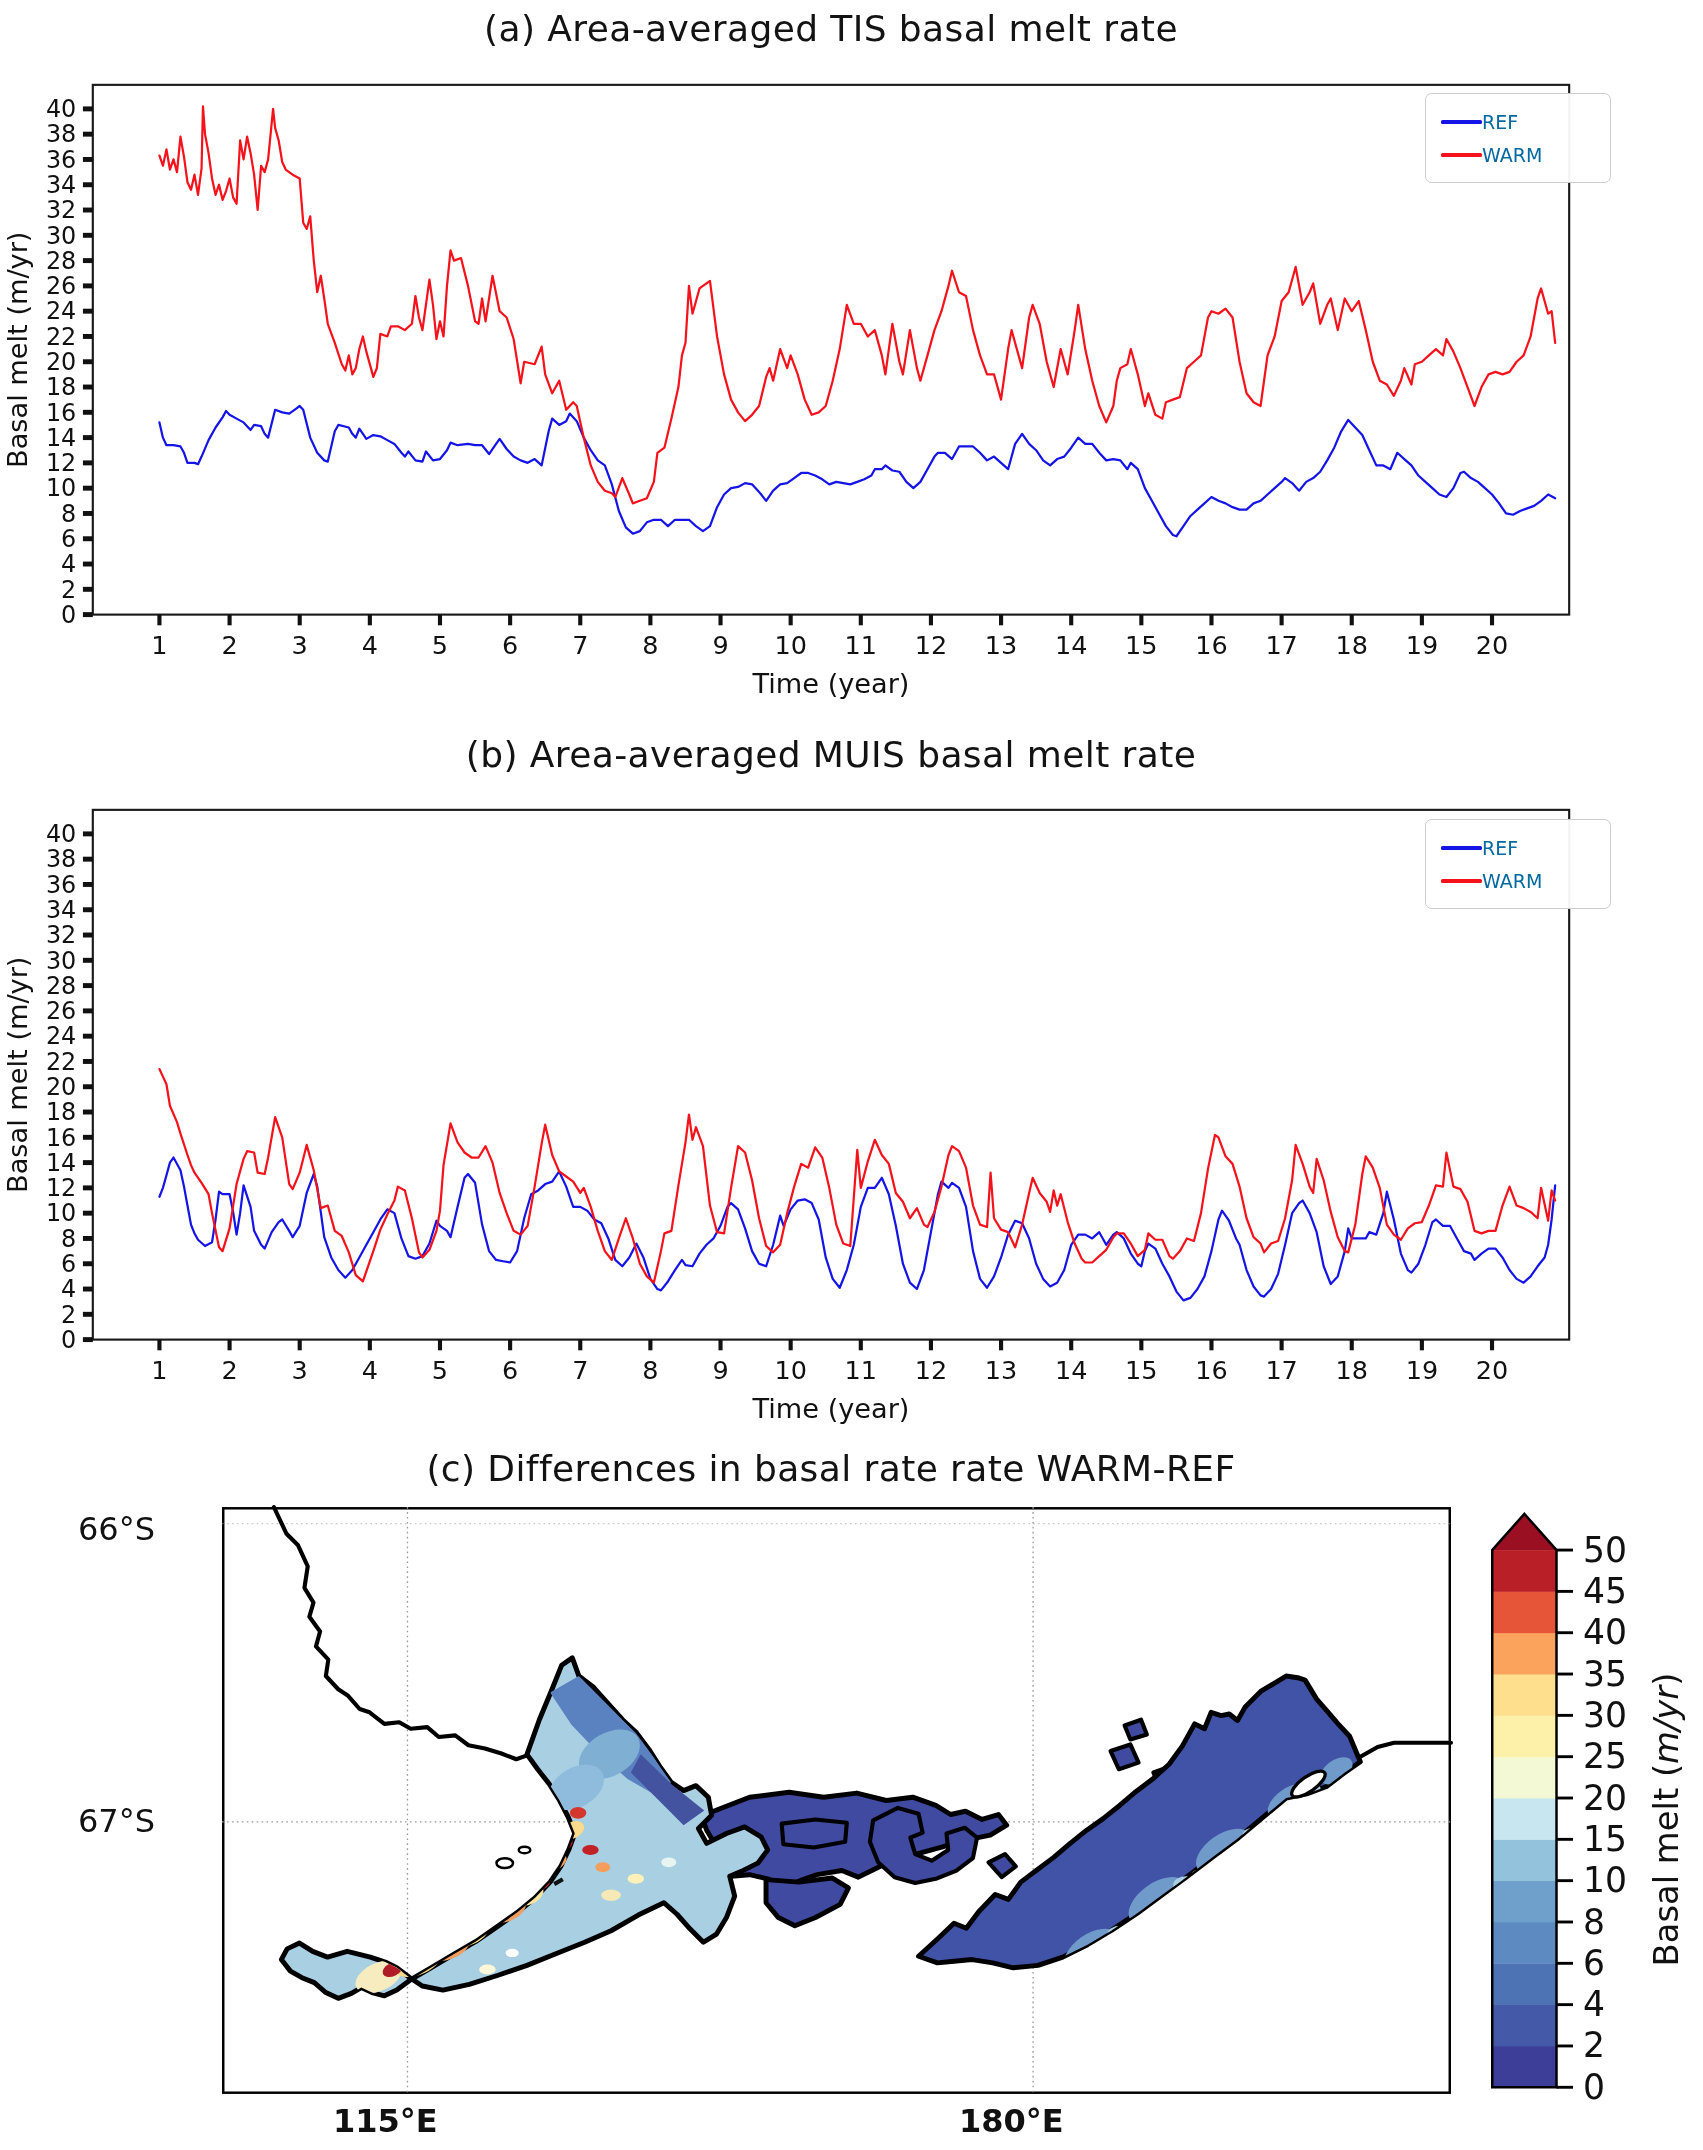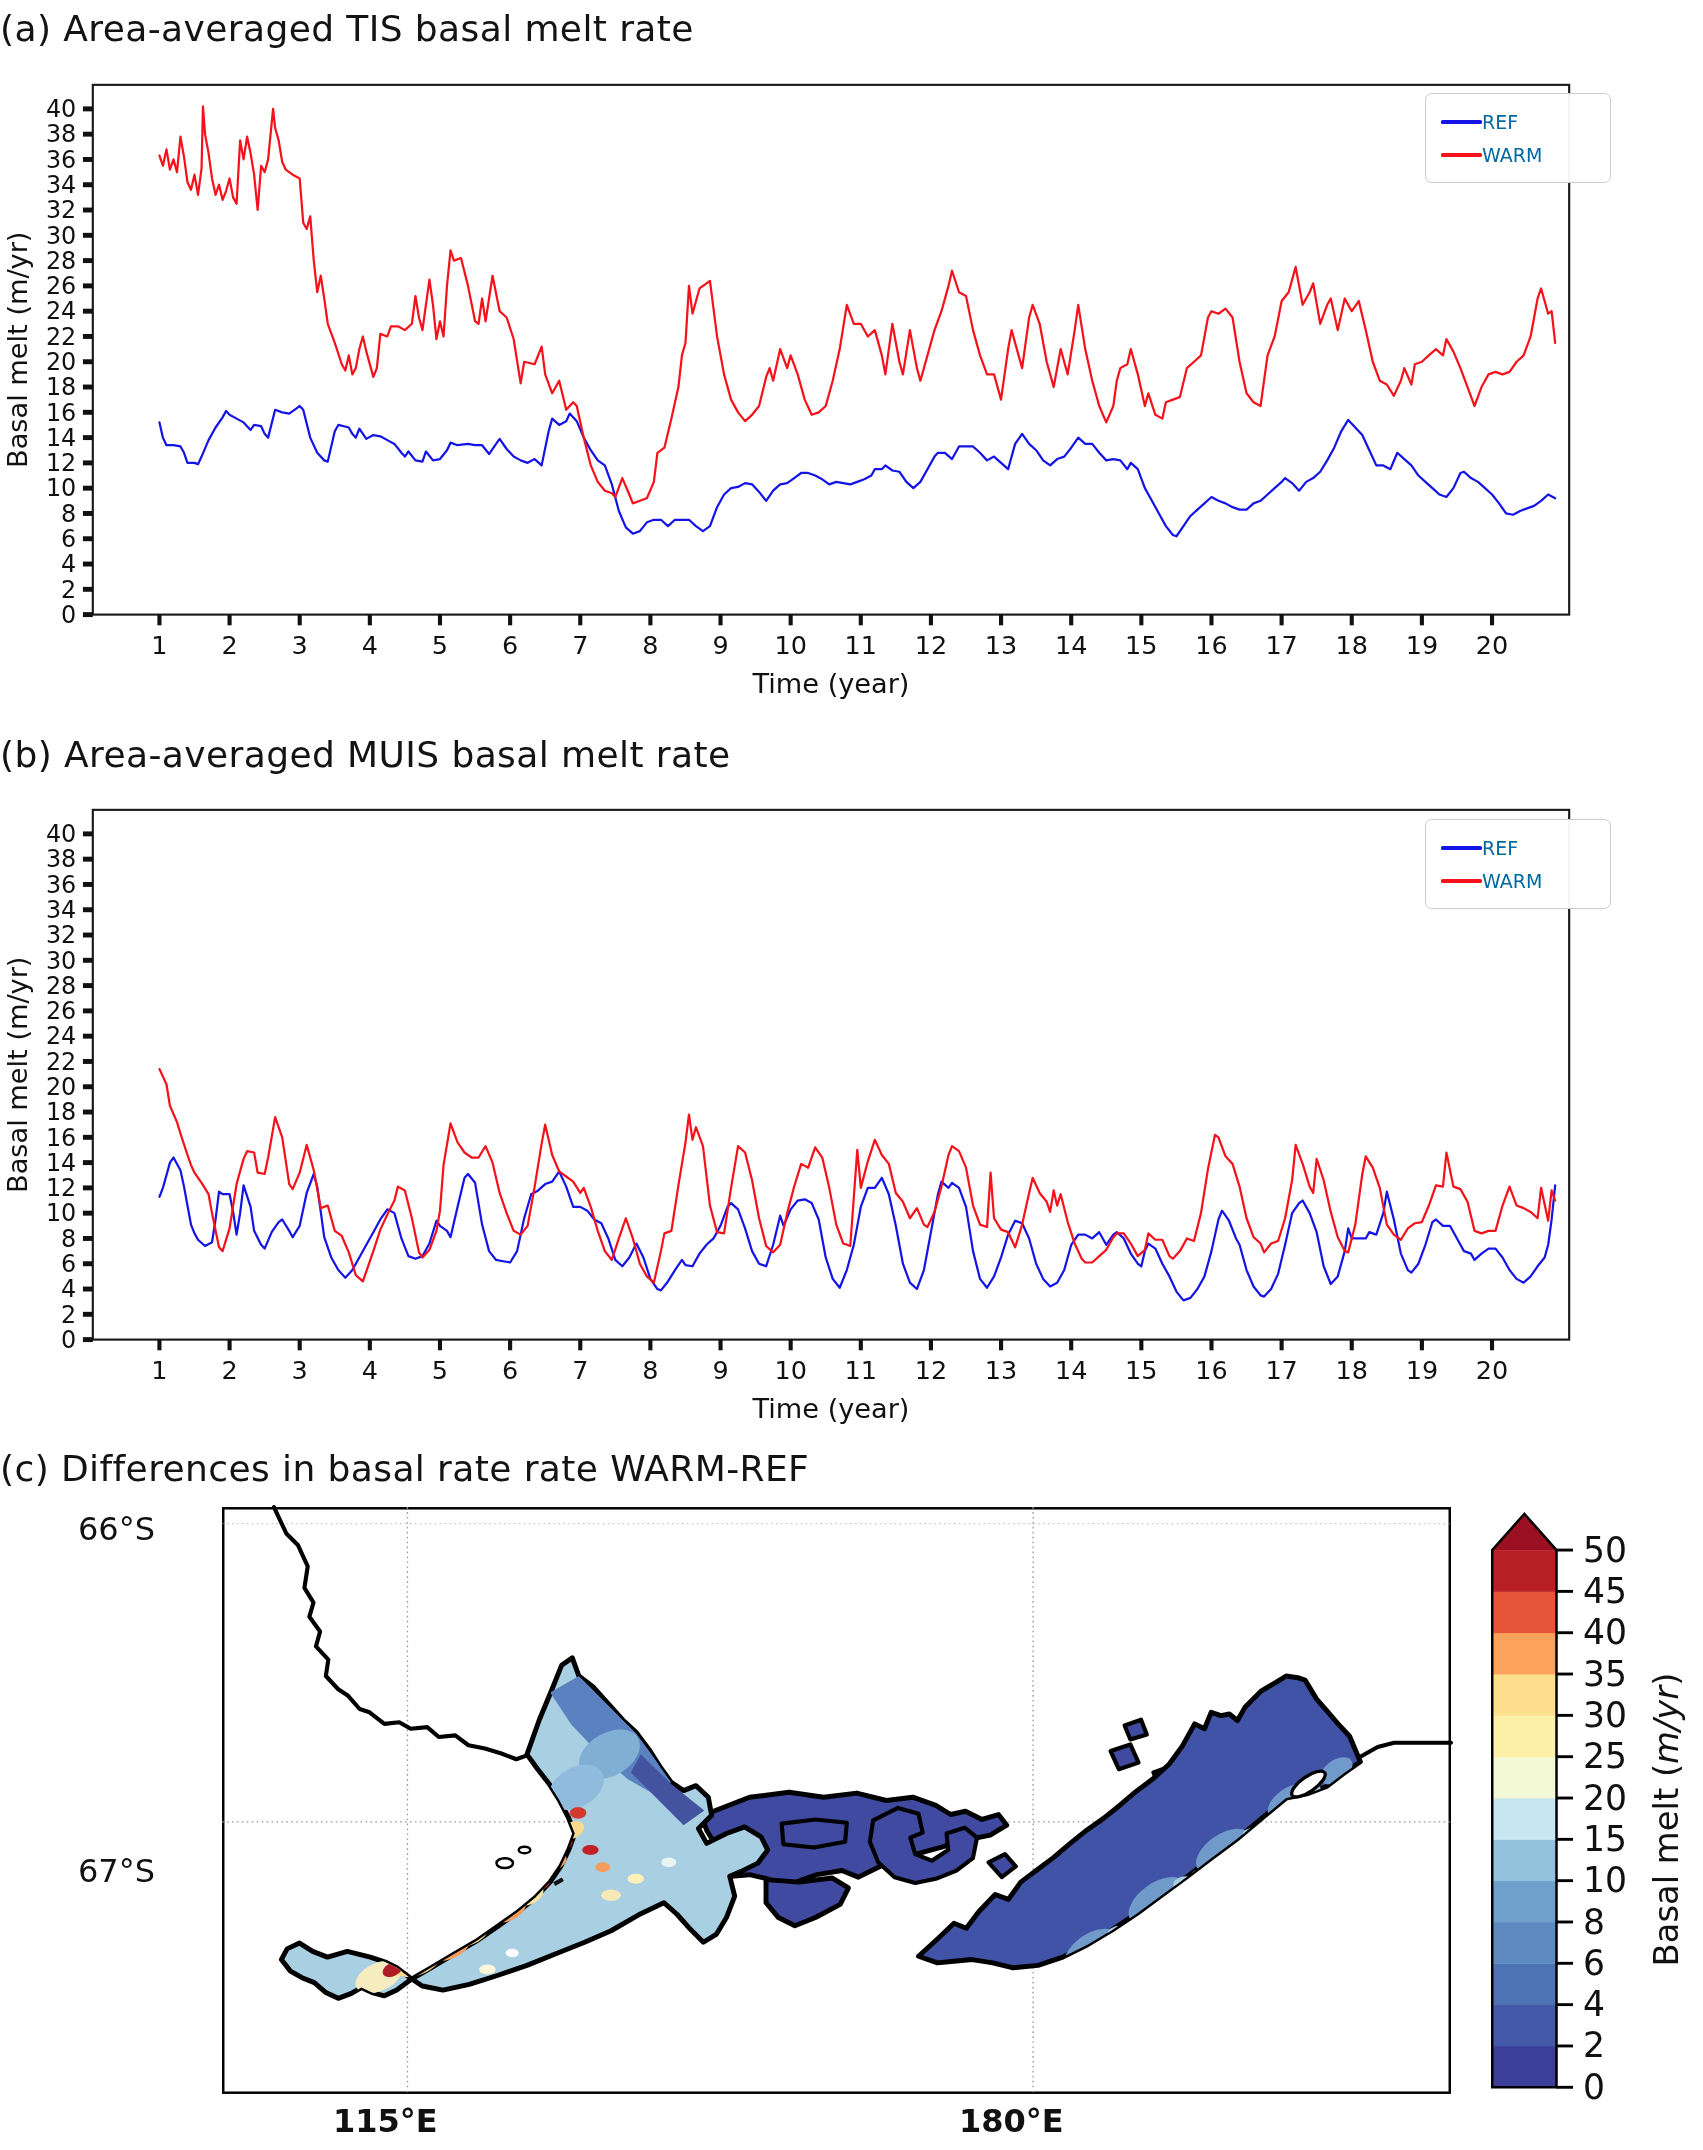--- a/index.html
+++ b/index.html
@@ -1,18 +1,18 @@
 <!DOCTYPE html>
 <html style="font-size:13px"><head>
 <meta charset="utf-8">
 <style>
   html,body{margin:0;padding:0;background:#ffffff;}
   body{width:1704px;height:2151px;position:relative;font-family:"DejaVu Sans","Liberation Sans",sans-serif;color:#000;}
   .page{position:absolute;inset:0;overflow:hidden;}
-  .panel-title{position:absolute;left:0;width:1662px;text-align:left;font-size:36px;color:#131313;letter-spacing:0.4px;}
+  .panel-title{position:absolute;left:0;width:1662px;text-align:center;font-size:36px;color:#131313;letter-spacing:0.4px;}
   .chart-svg{position:absolute;left:0;width:1704px;height:725px;overflow:visible;}
   .legend{position:absolute;left:1425px;width:186px;background:rgba(255,255,255,.95);border:1.2px solid #cccccc;border-radius:6.6px;padding:11.5px 15px 10px 15px;box-sizing:border-box;}
   .legend-row{display:flex;align-items:center;height:33px;}
   .legend-line{width:41px;height:3.3px;border-radius:1.6px;flex:0 0 auto;}
   .legend-label{font-size:19px;color:#0369a1;}
   .map-label{position:absolute;font-size:32px;color:#111;}
   .map-label.lat{width:115px;text-align:left;}
   .map-label.lon{width:148px;text-align:left;font-weight:bold;}
   #map-svg{position:absolute;left:222px;top:1507px;width:1229px;height:587px;overflow:visible;}
   #cbar-svg{position:absolute;left:1484px;top:1502px;width:220px;height:635px;overflow:visible;}
@@ -224,21 +224,21 @@
     </div>
     <div class="legend-row">
       <span class="legend-line" style="background: rgb(245, 18, 26);"></span>
       <span class="legend-label">WARM</span>
     </div>
   </div>
 
   <div class="panel-title" style="top:1448px;">(c) Differences in basal rate rate WARM-REF</div>
 
   <div class="map-label lat" style="left:78px;top:1510px;">66°S</div>
-  <div class="map-label lat" style="left:78px;top:1852px;">67°S</div>
+  <div class="map-label lat" style="left:78px;top:1802px;">67°S</div>
   <div class="map-label lon" style="left:333px;top:2102px;">115°E</div>
   <div class="map-label lon" style="left:959px;top:2102px;">180°E</div>
 
   <svg id="map-svg" viewBox="0 0 1491 712">
     <defs>
       <clipPath id="tisClip">
         <polygon points="370,300 385,258 400,222 412,192 425,183 433,205 450,218 468,238 486,258 503,274 518,294 532,316 545,334 560,344 575,338 590,352 594,374 578,390 588,408 612,396 634,388 654,400 662,416 650,432 630,442 616,448 622,472 612,498 600,518 584,528 568,512 552,494 536,480 505,495 472,514 440,528 405,542 370,556 335,568 300,579 268,586 243,581 228,571 212,559 198,552 180,546 152,539 128,546 110,539 94,529 79,536 72,549 83,563 97,571 112,577 126,589 141,596 157,590 169,583 182,589 197,593 212,586 228,574 255,558 282,542 308,527 334,509 358,492 380,474 398,455 411,436 421,415 428,396 420,376 409,355 397,336 383,318"></polygon>
       </clipPath>
       <clipPath id="muisClip">
         <polygon points="845,545 868,524 888,505 903,511 918,491 938,470 954,476 969,455 989,440 1009,425 1029,408 1049,392 1069,378 1089,362 1109,345 1129,330 1149,312 1165,290 1180,263 1192,269 1200,249 1212,253 1222,251 1232,259 1241,243 1261,223 1278,213 1291,205 1305,207 1314,210 1328,233 1341,248 1354,263 1368,278 1381,309 1361,323 1340,339 1316,348 1291,353 1261,378 1231,403 1200,426 1170,449 1140,471 1110,493 1080,513 1050,531 1020,546 990,556 960,559 935,553 910,549 888,551 868,553"></polygon>

